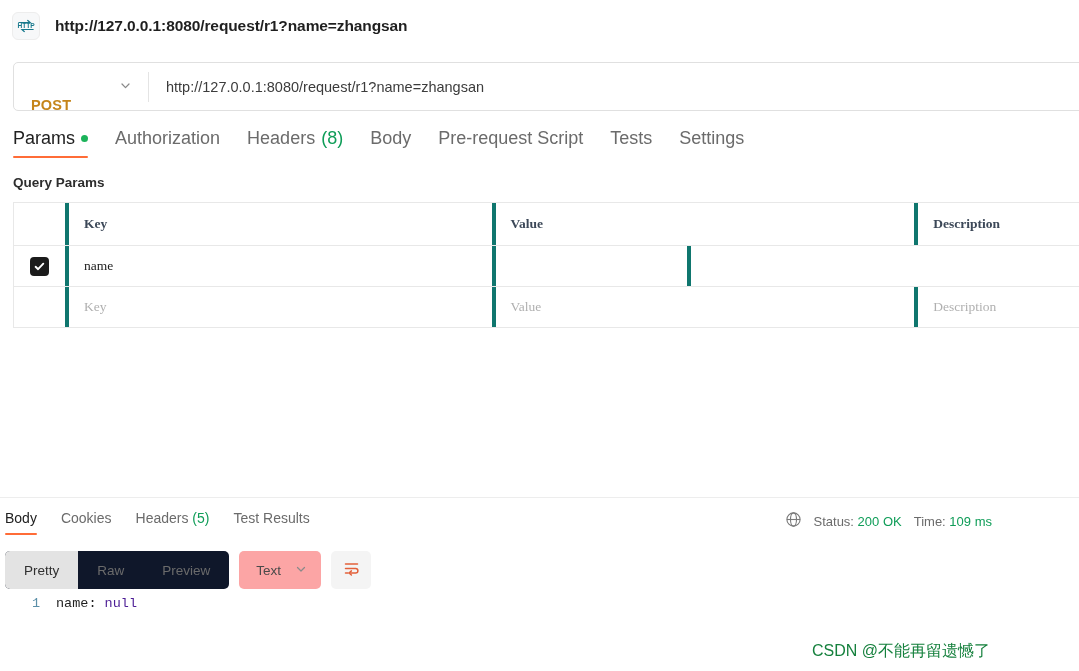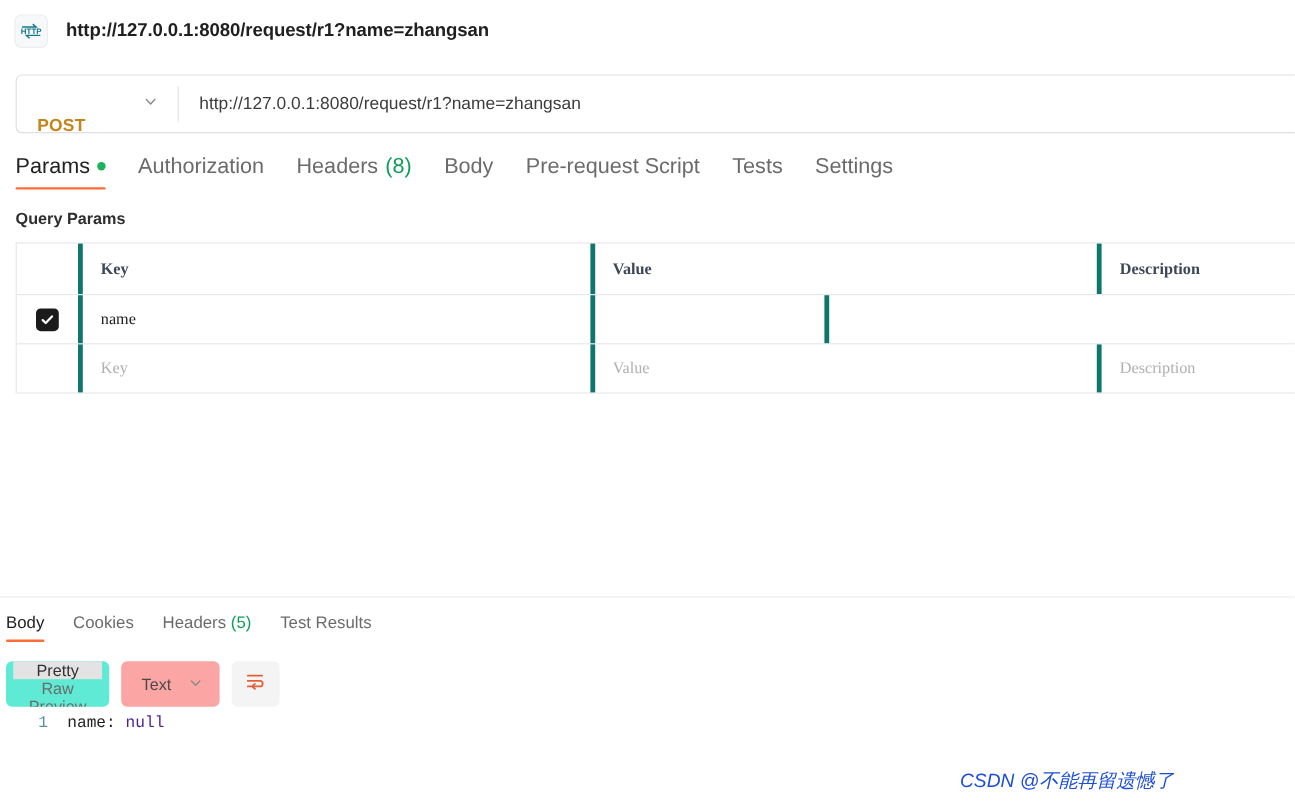--- a/index.html
+++ b/index.html
@@ -130,21 +130,21 @@
   .status-area .ok { color: #0f9d58; }
   .status-area .val { color: #0f9d58; }
 
   
   .body-toolbar {
     position: absolute; left: 5px; top: 551px;
     display: flex; align-items: center; gap: 10px;
   }
   .seg-group {
     display: flex; align-items: center;
-    background: #5eead4; border-radius: 5px; height: 38px; overflow: hidden; flex-direction: column;
+    background: #0f172a; border-radius: 5px; height: 38px; overflow: hidden;
   }
   .seg {
     height: 38px; display: flex; align-items: center; justify-content: center;
     padding: 0 19px; font-size: 13.5px; color: #6b6b6b; white-space: nowrap;
   }
   .seg.active { background: #e3e3e3; color: #303030; }
   .type-select {
     display: flex; align-items: center; gap: 14px;
     background: #fca5a5; border-radius: 5px; height: 38px;
     padding: 0 14px 0 17px; font-size: 13.5px; color: #4a4a4a;
@@ -163,22 +163,22 @@
   .code-line { display: flex; align-items: flex-start; height: 22px; }
   .gutter {
     width: 56px; text-align: right; padding-right: 16px;
     color: #5b8fa8; user-select: none;
   }
   .code-txt { color: #1f1f1f; white-space: pre; }
   .code-txt .nulltok { color: #4c1d95; }
 
   
   .watermark {
-    position: absolute; right: 22px; bottom: 9px;
-    font-size: 16px; color: #1d4ed8; white-space: nowrap; font-style: italic;
+    position: absolute; right: 10px; bottom: 9px;
+    font-size: 16px; color: #15803d; white-space: nowrap;
   }
 </style>
 </head>
 <body>
 
 <div class="app">
 
   <div class="titlebar">
     <div class="http-icon">
       <svg width="20" height="20" viewBox="0 0 20 20">
@@ -272,20 +272,37 @@
     </div>
     <div class="res-tab">
       <span>Headers</span>
       <span class="count">(5)</span>
     </div>
     <div class="res-tab">
       <span>Test Results</span>
     </div>
   </div>
 
+  <div class="status-area">
+    <span>
+      <svg width="17" height="17" viewBox="0 0 17 17">
+        <circle cx="8.5" cy="8.5" r="6.6" fill="none" stroke="#7a7a7a" stroke-width="1.1"></circle>
+        <ellipse cx="8.5" cy="8.5" rx="3" ry="6.6" fill="none" stroke="#7a7a7a" stroke-width="1.1"></ellipse>
+        <line x1="1.9" y1="8.5" x2="15.1" y2="8.5" stroke="#7a7a7a" stroke-width="1.1"></line>
+      </svg>
+    </span>
+    <span>
+      <span>Status:</span>
+      <span class="ok">200 OK</span>
+    </span>
+    <span>
+      <span>Time:</span>
+      <span class="val">109 ms</span>
+    </span>
+  </div>
 
   <div class="body-toolbar">
     <div class="seg-group">
       <div class="seg active">Pretty</div>
       <div class="seg">Raw</div>
       <div class="seg">Preview</div>
     </div>
     <div class="type-select">
       <span>Text</span>
       <span>

